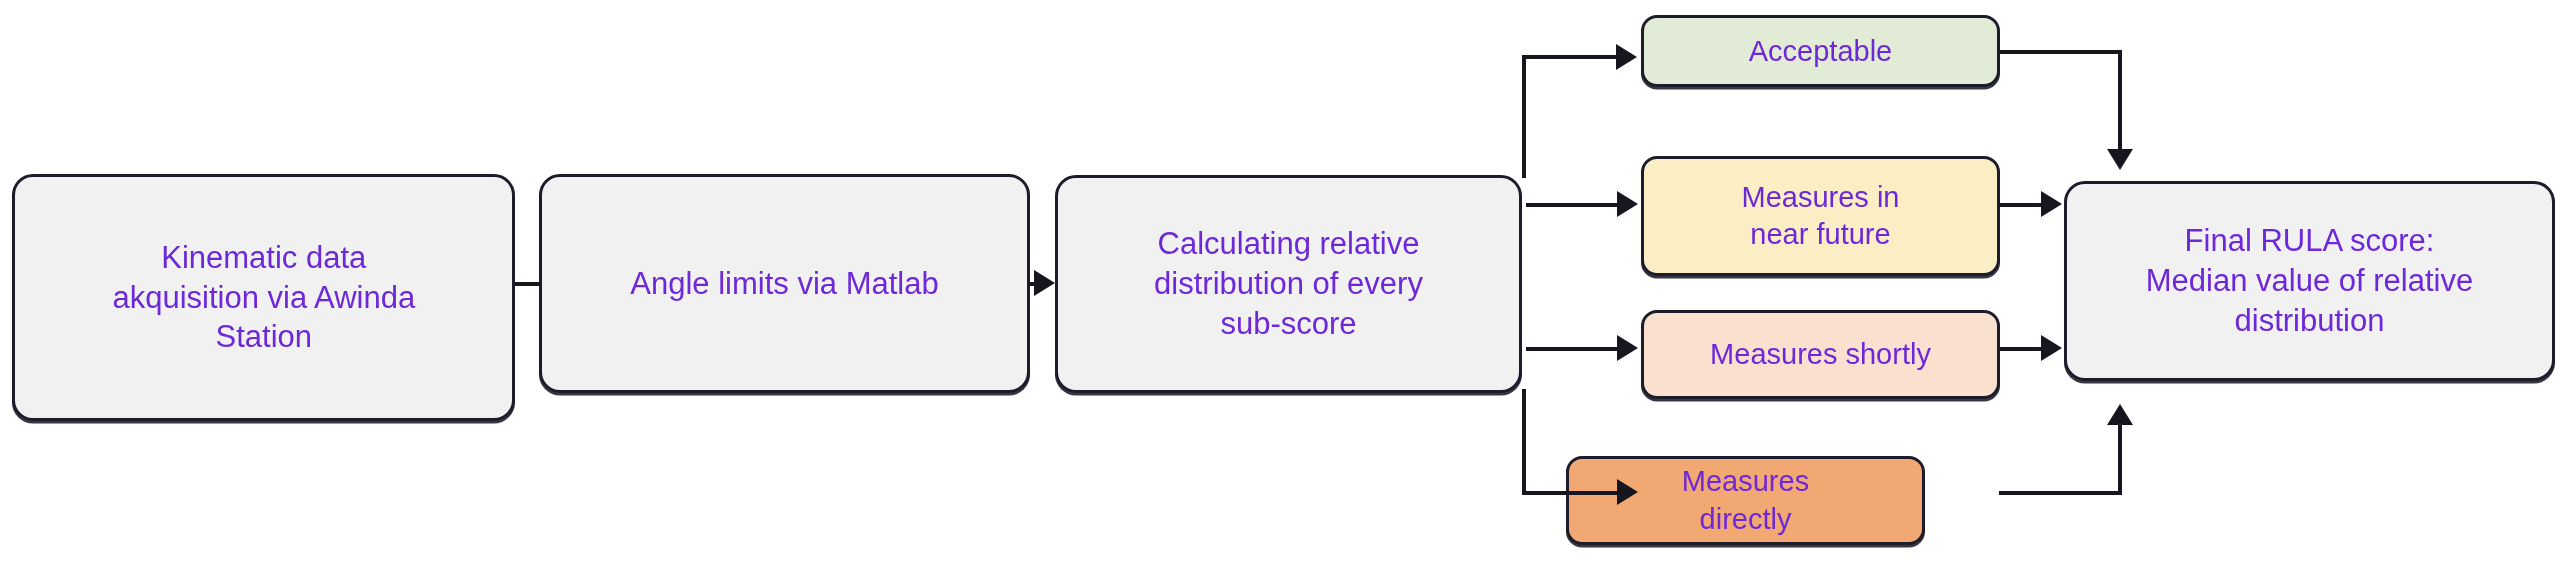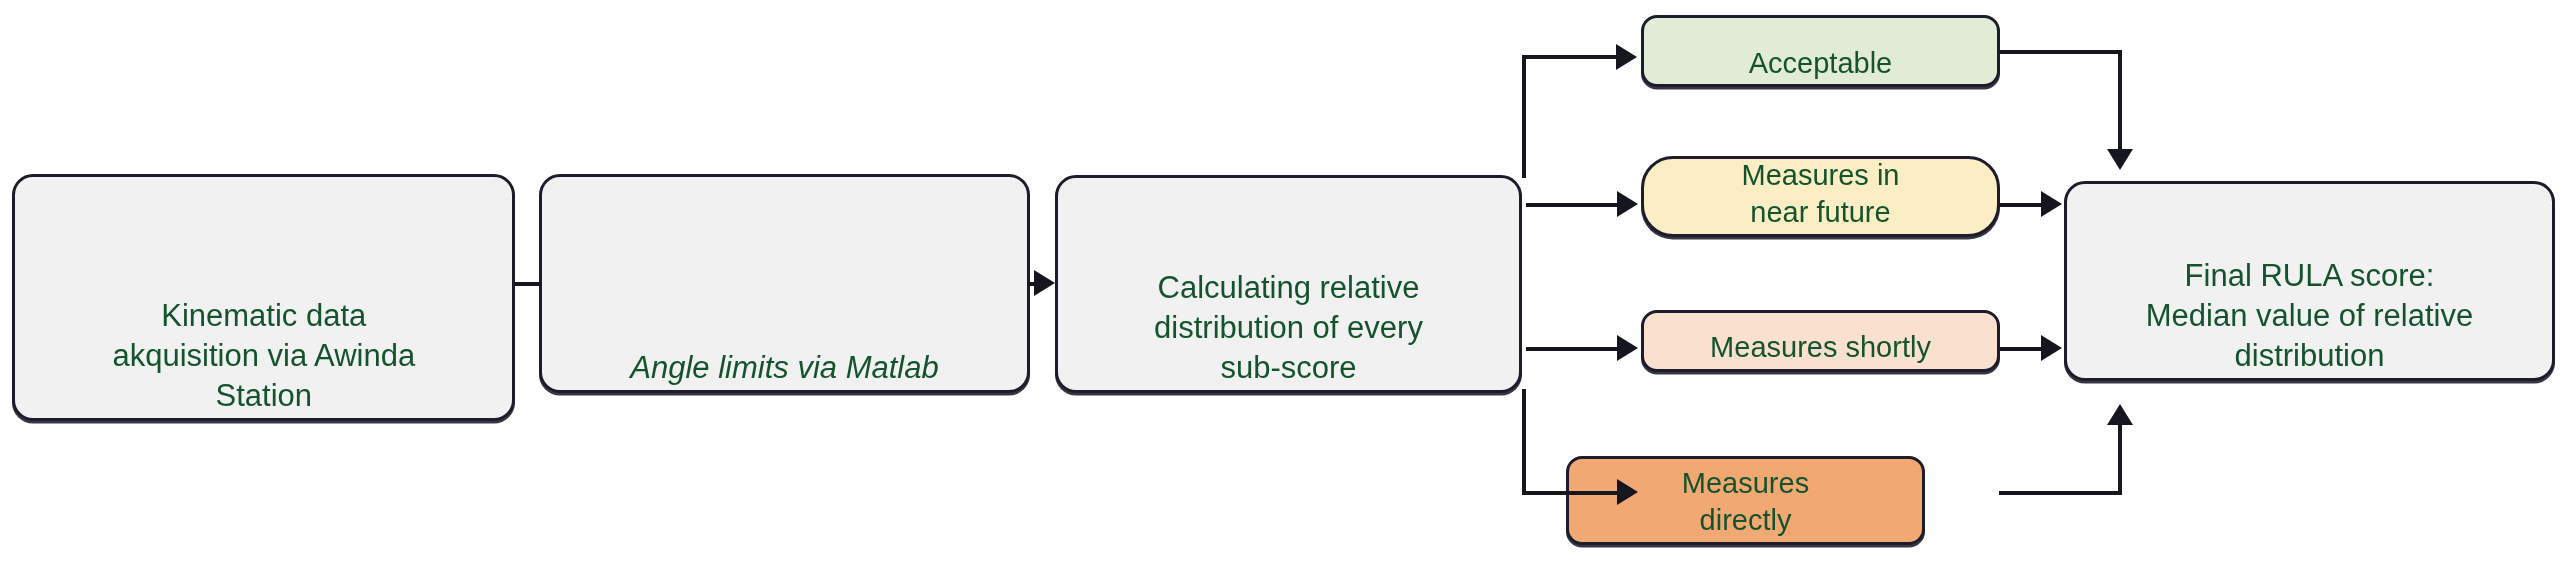--- a/index.html
+++ b/index.html
@@ -6,24 +6,24 @@
   body{width:2576px;height:564px;overflow:hidden;
        font-family:"Liberation Sans","DejaVu Sans",sans-serif;}
   #canvas{position:relative;width:2576px;height:564px;background:#fff;}
 
   .node{
     position:absolute;
     box-sizing:border-box;
     border:3.7px solid #1c1c2b;
     border-radius:21px;
     display:flex;
-    align-items:flex-end;
+    align-items:center;
     justify-content:center;
     text-align:center;
-    color:#14532d;
+    color:#6d28d9;
     line-height:1.28;
     padding:2.5px 9.8px;
     box-shadow:0 2.5px 0 0 rgba(20,20,35,.85);
   }
   .node .label{display:block;white-space:pre-line;}
 
   .proc{background:#f1f1f1;font-size:31px;}
   .small{font-size:29px;border-radius:16px;border-width:3.7px;}
 
   
@@ -43,46 +43,46 @@
 <body>
 
 <div id="canvas">
 
   <div class="node proc" style="left:12.3px;top:174px;width:503px;height:247px;">
     <span class="label">Kinematic data
 akquisition via Awinda
 Station</span>
   </div>
 
-  <div class="node proc" style="left:539px;top:174px;width:491px;height:219px;font-style:italic;">
+  <div class="node proc" style="left:539px;top:174px;width:491px;height:219px;">
     <span class="label">Angle limits via Matlab</span>
   </div>
 
   <div class="node proc" style="left:1055px;top:175px;width:467px;height:218px;">
     <span class="label">Calculating relative
 distribution of every
 sub-score</span>
   </div>
 
   <div class="node proc" style="left:2064px;top:181px;width:491px;height:200px;">
     <span class="label">Final RULA score:
 Median value of relative
 distribution</span>
   </div>
 
   <div class="node small" style="left:1641px;top:15.3px;width:359px;height:72px;background:#e2ebd6;">
     <span class="label">Acceptable</span>
   </div>
 
-  <div class="node small" style="left:1641px;top:156px;width:359px;height:81px;background:#fbeec4;border-radius:32px;">
+  <div class="node small" style="left:1641px;top:156px;width:359px;height:120px;background:#fbeec4;">
     <span class="label">Measures in
 near future</span>
   </div>
 
-  <div class="node small" style="left:1641px;top:310px;width:359px;height:62px;background:#fae0cf;">
+  <div class="node small" style="left:1641px;top:310px;width:359px;height:89px;background:#fae0cf;">
     <span class="label">Measures shortly</span>
   </div>
 
   <div class="node small" style="left:1566px;top:456px;width:359px;height:89px;background:#f2a873;">
     <span class="label">Measures
 directly</span>
   </div>
 
   <div class="hline" style="left:515px;top:282px;width:3.7px;"></div>
   <div class="hline" style="left:515px;top:282px;width:24.5px;"></div>

